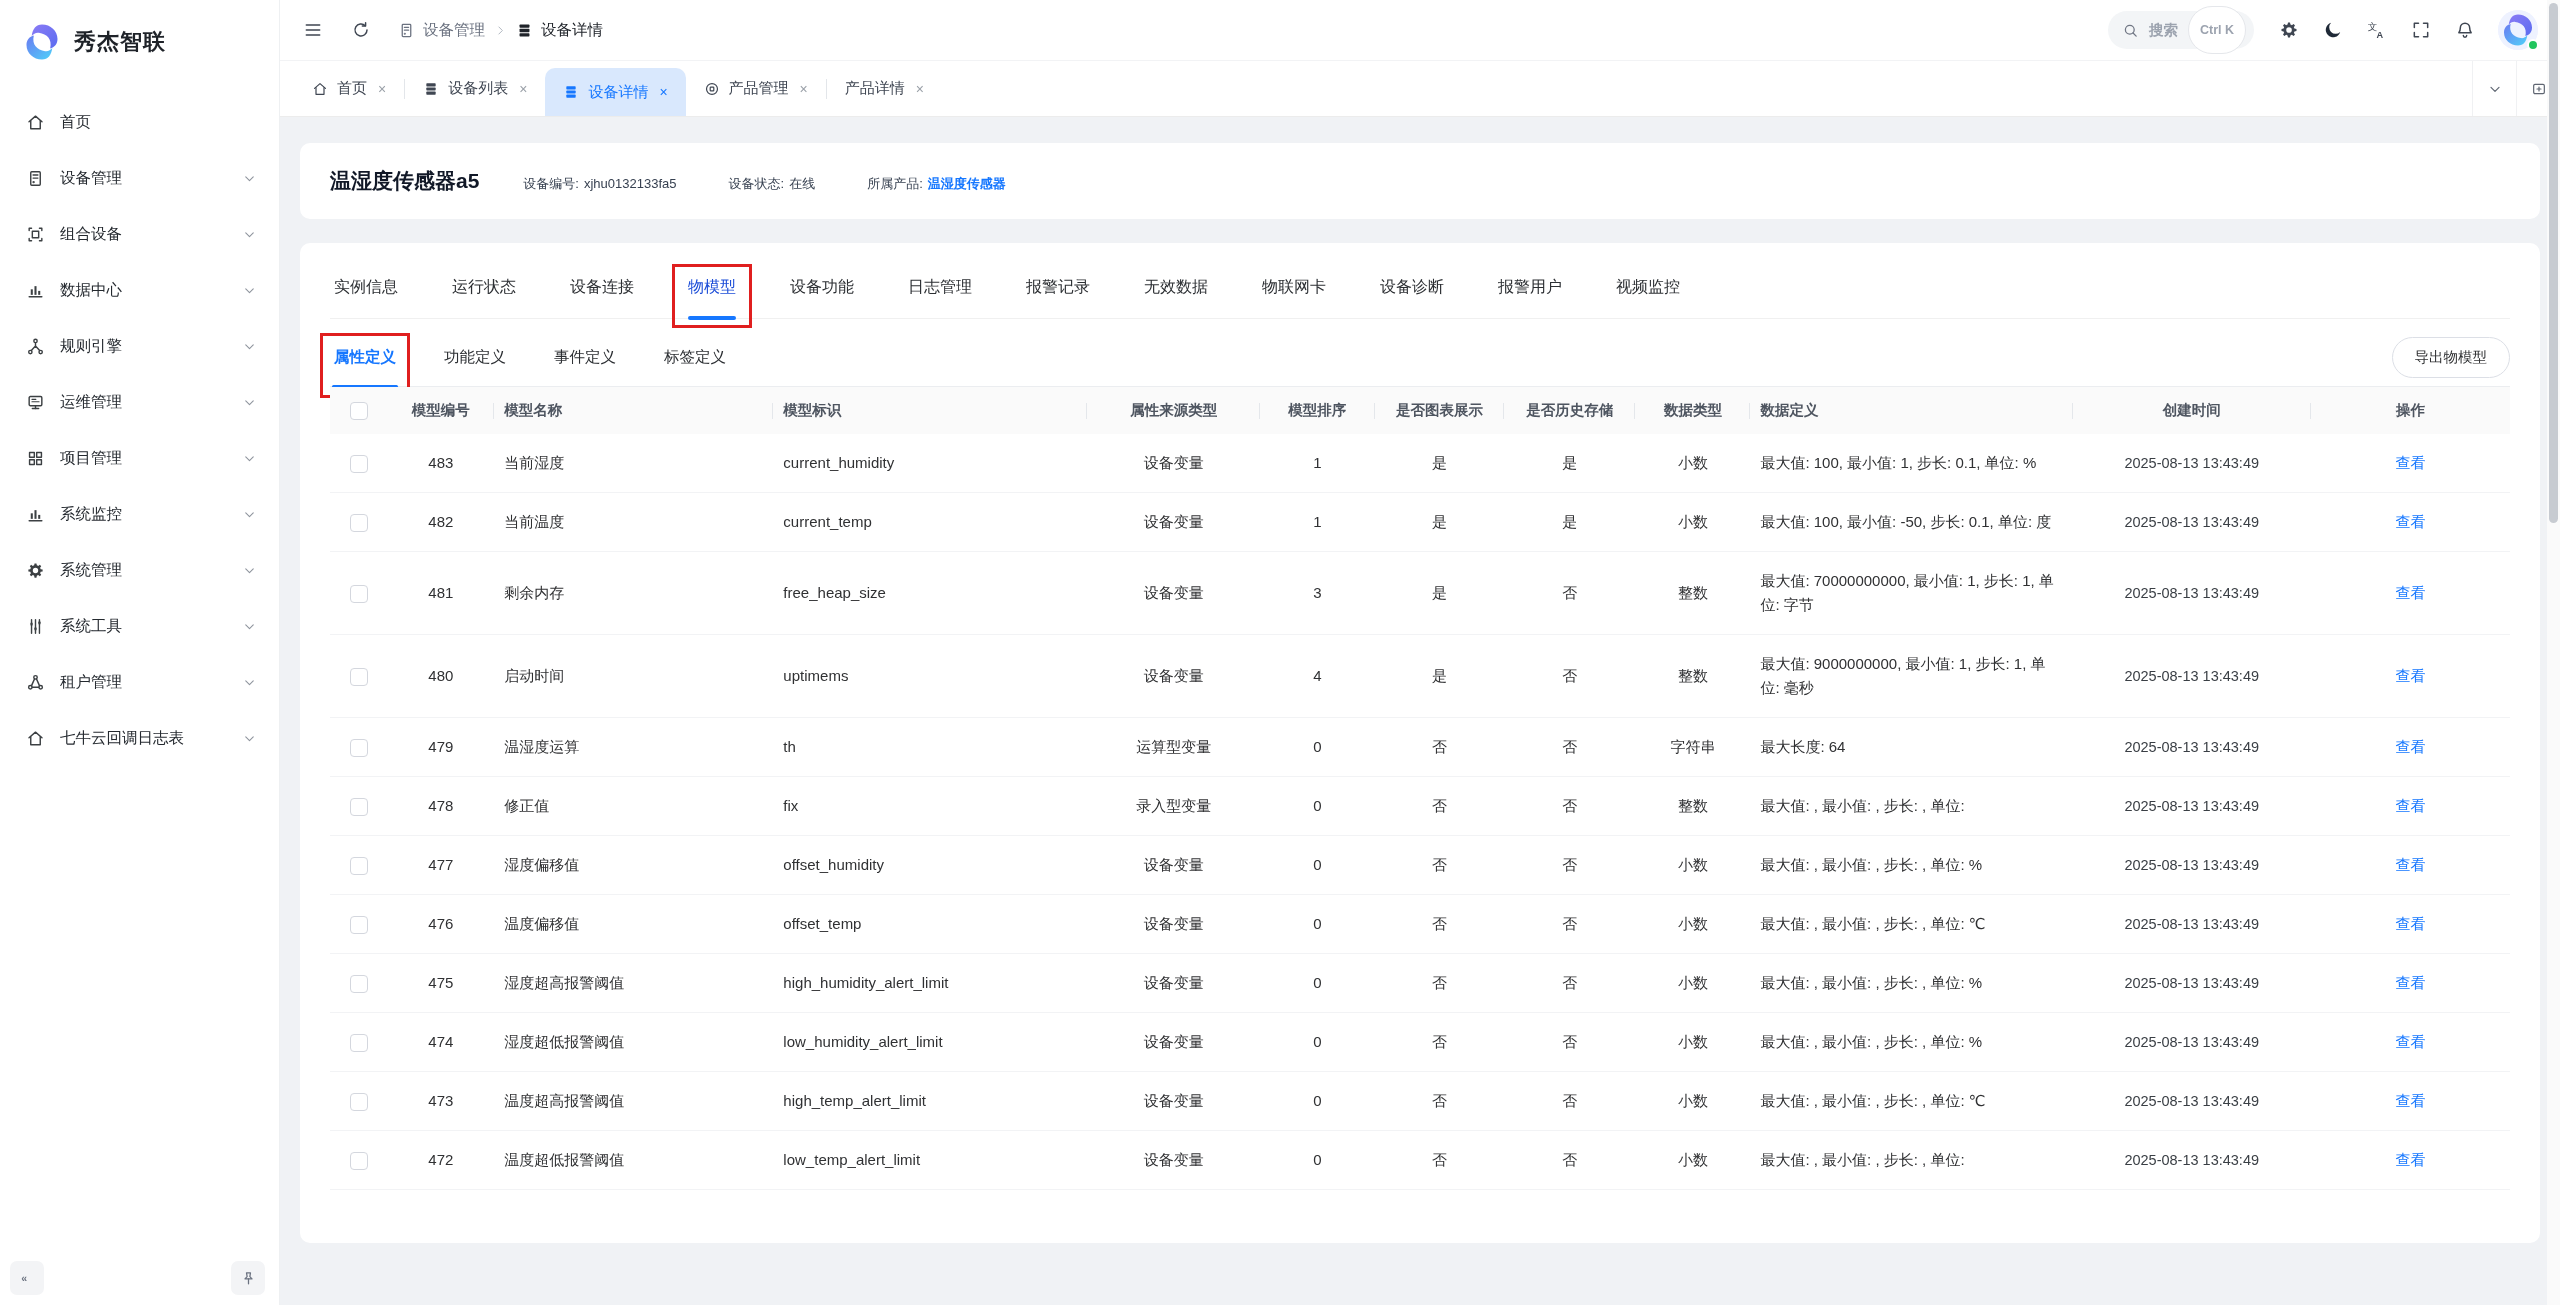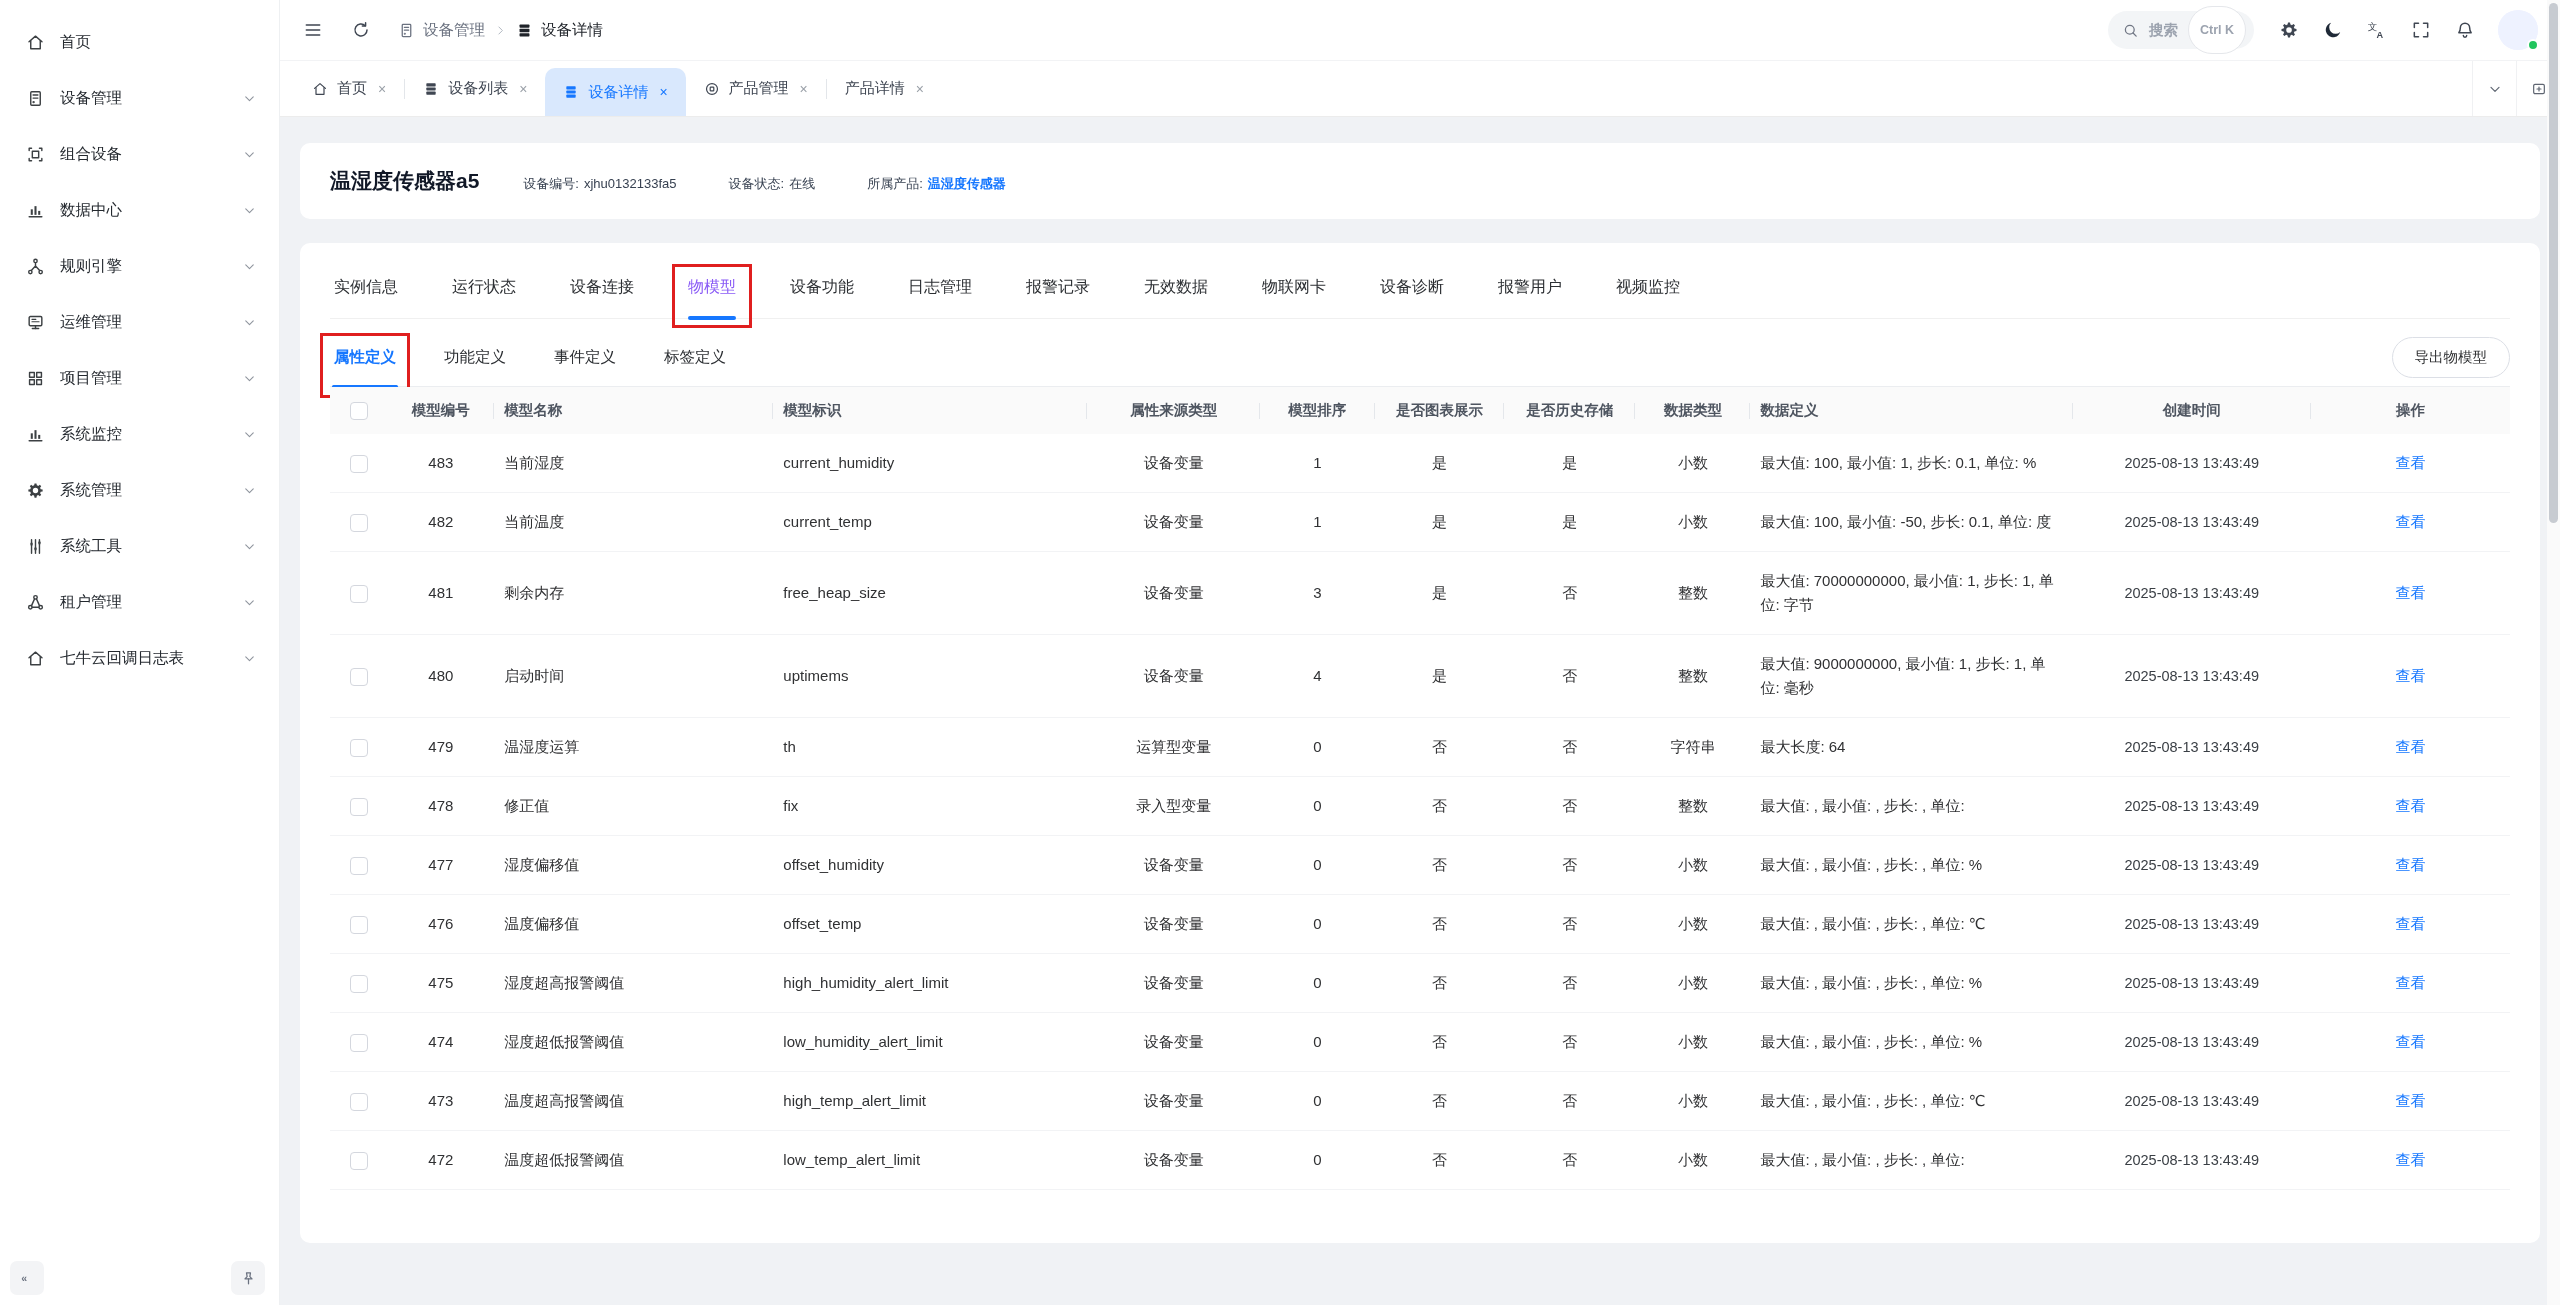--- a/index.html
+++ b/index.html
@@ -60,21 +60,21 @@
   .device-title { font-size:21px; font-weight:bold; color:#111827; }
   .device-meta { display:flex; align-items:baseline; gap:52px; font-size:13px; color:#374151; }
   .meta-item { white-space:nowrap; }
   .meta-label { color:#374151; margin-right:5px; }
   .meta-value { color:#374151; }
   .meta-value.link { color:#1677ff; font-weight:bold; cursor:pointer; }
 
   .detail-card { padding:30px 30px 10px; min-height:1000px; }
   .d-tabs { display:flex; gap:50px; border-bottom:1px solid #f0f0f0; padding-left:2px; }
   .d-tab { position:relative; padding:4px 2px 20px; font-size:16px; color:#2c2f33; cursor:pointer; }
-  .d-tab.active { color:#8b5cf6; }
+  .d-tab.active { color:#1d4ed8; }
   .d-tab.active .d-underline { position:absolute; left:2px; right:2px; bottom:-2px; height:4px; background:#1677ff; border-radius:2px; }
   .red-box { position:absolute; border:3.5px solid #e01f1f; pointer-events:none; }
   .d-tab .red-box { top:-9px; left:-14px; right:-14px; bottom:-10px; }
 
   .subtab-row { display:flex; align-items:center; margin-top:18px; border-bottom:1px solid #ebedf0; padding-left:2px; }
   .s-tab { position:relative; margin-right:44px; padding:10px 2px 18px; font-size:15.5px; color:#2c2f33; cursor:pointer; }
   .s-tab.active { color:#1677ff; font-weight:bold; }
   .s-tab.active .s-underline { position:absolute; left:0; right:0; bottom:-2px; height:3.5px; background:#1677ff; border-radius:2px; }
   .s-tab .red-box { top:-4px; left:-12px; right:-12px; bottom:-12px; }
   .export-btn { margin-left:auto; margin-bottom:8px; background:#fff; border:1px solid #dcdfe6; border-radius:999px; padding:10px 22px; font-size:14.5px; color:#303133; cursor:pointer; font-family:inherit; }
@@ -94,20 +94,39 @@
   
   .vscroll { position:absolute; top:0; right:0; width:13px; height:1305px; background:#fafafa; }
   .vthumb { position:absolute; top:3px; right:2px; width:9px; height:520px; border-radius:5px; background:#c7cbd1; }
 </style>
 </head>
 <body>
 
 <div class="app">
 
   <aside class="sidebar">
+    <div class="logo">
+      <span class="logo-mark">
+        <svg viewBox="0 0 40 40">
+          <defs>
+            <linearGradient id="lg1" x1="0" y1="0" x2="1" y2="1">
+              <stop offset="0" stop-color="#8b7bf5"></stop>
+                <stop offset="1" stop-color="#5a6cf0"></stop>
+            </linearGradient>
+            <linearGradient id="lg2" x1="1" y1="1" x2="0" y2="0">
+              <stop offset="0" stop-color="#4fd1f9"></stop>
+                <stop offset="1" stop-color="#6a7bf2"></stop>
+            </linearGradient>
+          </defs>
+          <path d="M20 2.5c8.6 0 15.5 6.3 15.5 14.5 0 5.2-3.1 8.4-7.3 9.4 2.1-9.3-3.1-14.4-11.3-15.6-3.1-.5-5.2 1-7.2 3.1C10.8 6.7 13.9 2.5 20 2.5Z" fill="url(#lg1)"></path>
+          <path d="M20 37.5c-8.6 0-15.5-6.3-15.5-14.5 0-5.2 3.1-8.4 7.3-9.4-2.1 9.3 3.1 14.4 11.3 15.6 3.1.5 5.2-1 7.2-3.1-1 7.2-4.2 11.4-10.3 11.4Z" fill="url(#lg2)"></path>
+        </svg>
+      </span>
+      <span class="logo-text">秀杰智联</span>
+    </div>
     <nav class="menu" id="sidebar-menu">
         <div class="menu-item">
           <span class="ic">
             <svg viewBox="0 0 24 24" fill="none" stroke="currentColor" stroke-width="1.8" stroke-linecap="round" stroke-linejoin="round">
               <path d="M3.8 11 12 4l8.2 7"></path>
               <path d="M6 9.8V20h12V9.8"></path>
             </svg>
           </span>
           <span>首页</span>
         </div>

